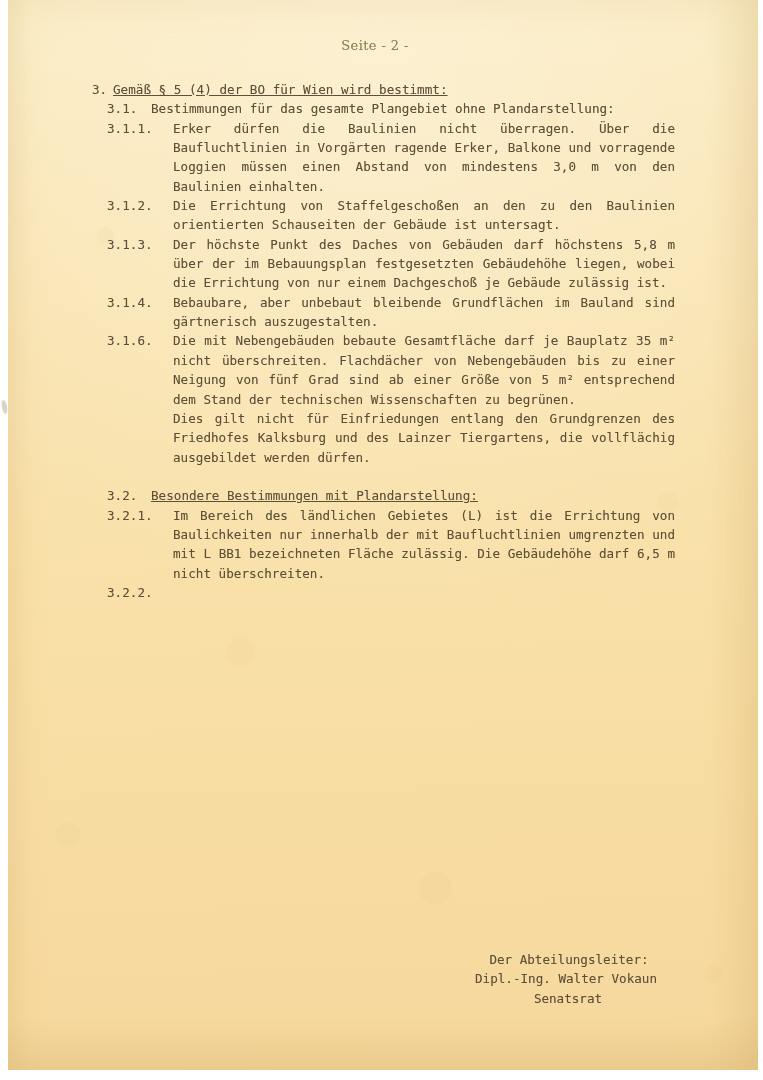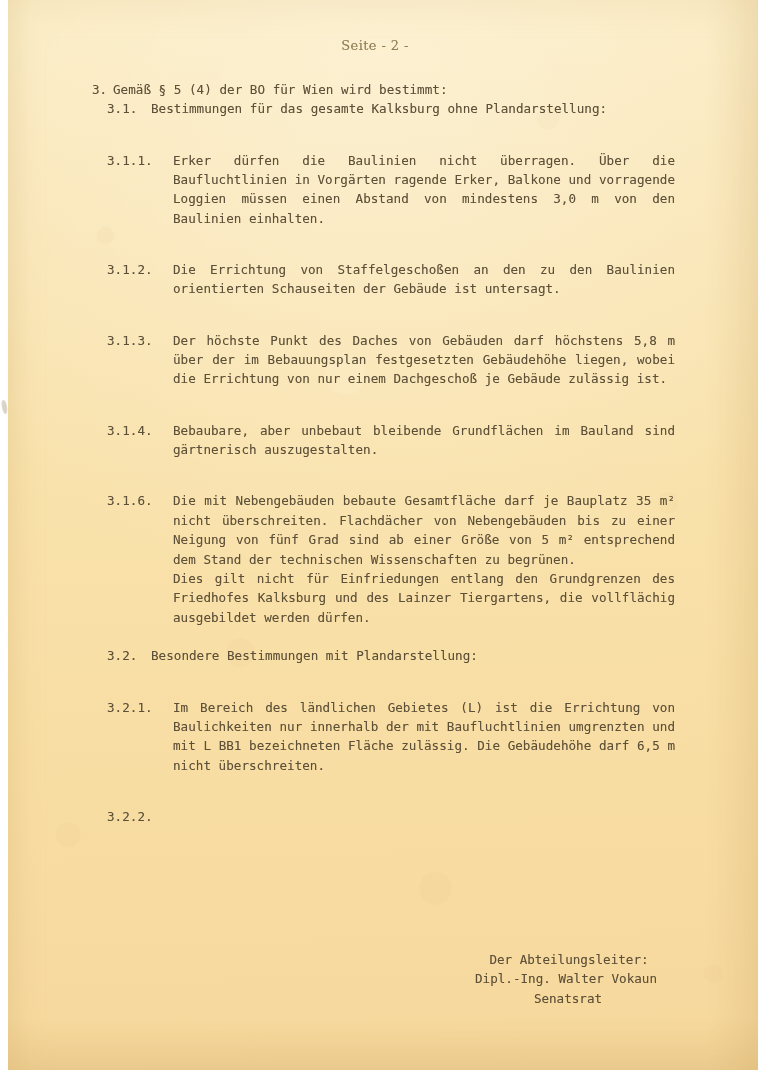--- a/index.html
+++ b/index.html
@@ -121,29 +121,29 @@
     color: #5d5038;
   }
 
   .txt {
     flex: 1 1 auto;
     text-align: justify;
     text-justify: inter-word;
     hyphens: none;
     white-space: pre-wrap;
   }
-  .txt.no-just { text-align: left; }
+  .txt.no-just { text-align: left; text-decoration: underline; }
 
   
   .lvl0 .num { width: 21px; }          
   .lvl0      { padding-left: 7px; }
   .lvl1 .num { width: 44px; }          
   .lvl1      { padding-left: 22px; }
   .lvl2 .num { width: 66px; }          
-  .lvl2      { padding-left: 22px; margin-top: 32px; }
+  .lvl2      { padding-left: 22px; }
   .cont      { padding-left: 88px; }   
 
   .gap { height: 19.35px; }
 
   .signature {
     position: absolute;
     left: 85px;
     top: 950px;
     width: 590px;
     color: #5d5038;
@@ -175,21 +175,21 @@
 
   <div class="page-header">Seite - 2 -</div>
 
   <div class="body-block" id="body-block">
       <div class="para lvl0">
         <span class="num">3.</span>
         <span class="txt no-just">Gemäß § 5 (4) der BO für Wien wird bestimmt:</span>
       </div>
       <div class="para lvl1">
         <span class="num">3.1.</span>
-        <span class="txt">Bestimmungen für das gesamte Kalksburg ohne Plandarstellung:</span>
+        <span class="txt">Bestimmungen für das gesamte Plangebiet ohne Plandarstellung:</span>
       </div>
       <div class="para lvl2">
         <span class="num">3.1.1.</span>
         <span class="txt">Erker dürfen die Baulinien nicht überragen. Über die Baufluchtlinien in Vorgärten ragende Erker, Balkone und vorragende Loggien müssen einen Abstand von mindestens 3,0 m von den Baulinien einhalten.</span>
       </div>
       <div class="para lvl2">
         <span class="num">3.1.2.</span>
         <span class="txt">Die Errichtung von Staffelgeschoßen an den zu den Baulinien orientierten Schauseiten der Gebäude ist untersagt.</span>
       </div>
       <div class="para lvl2">

